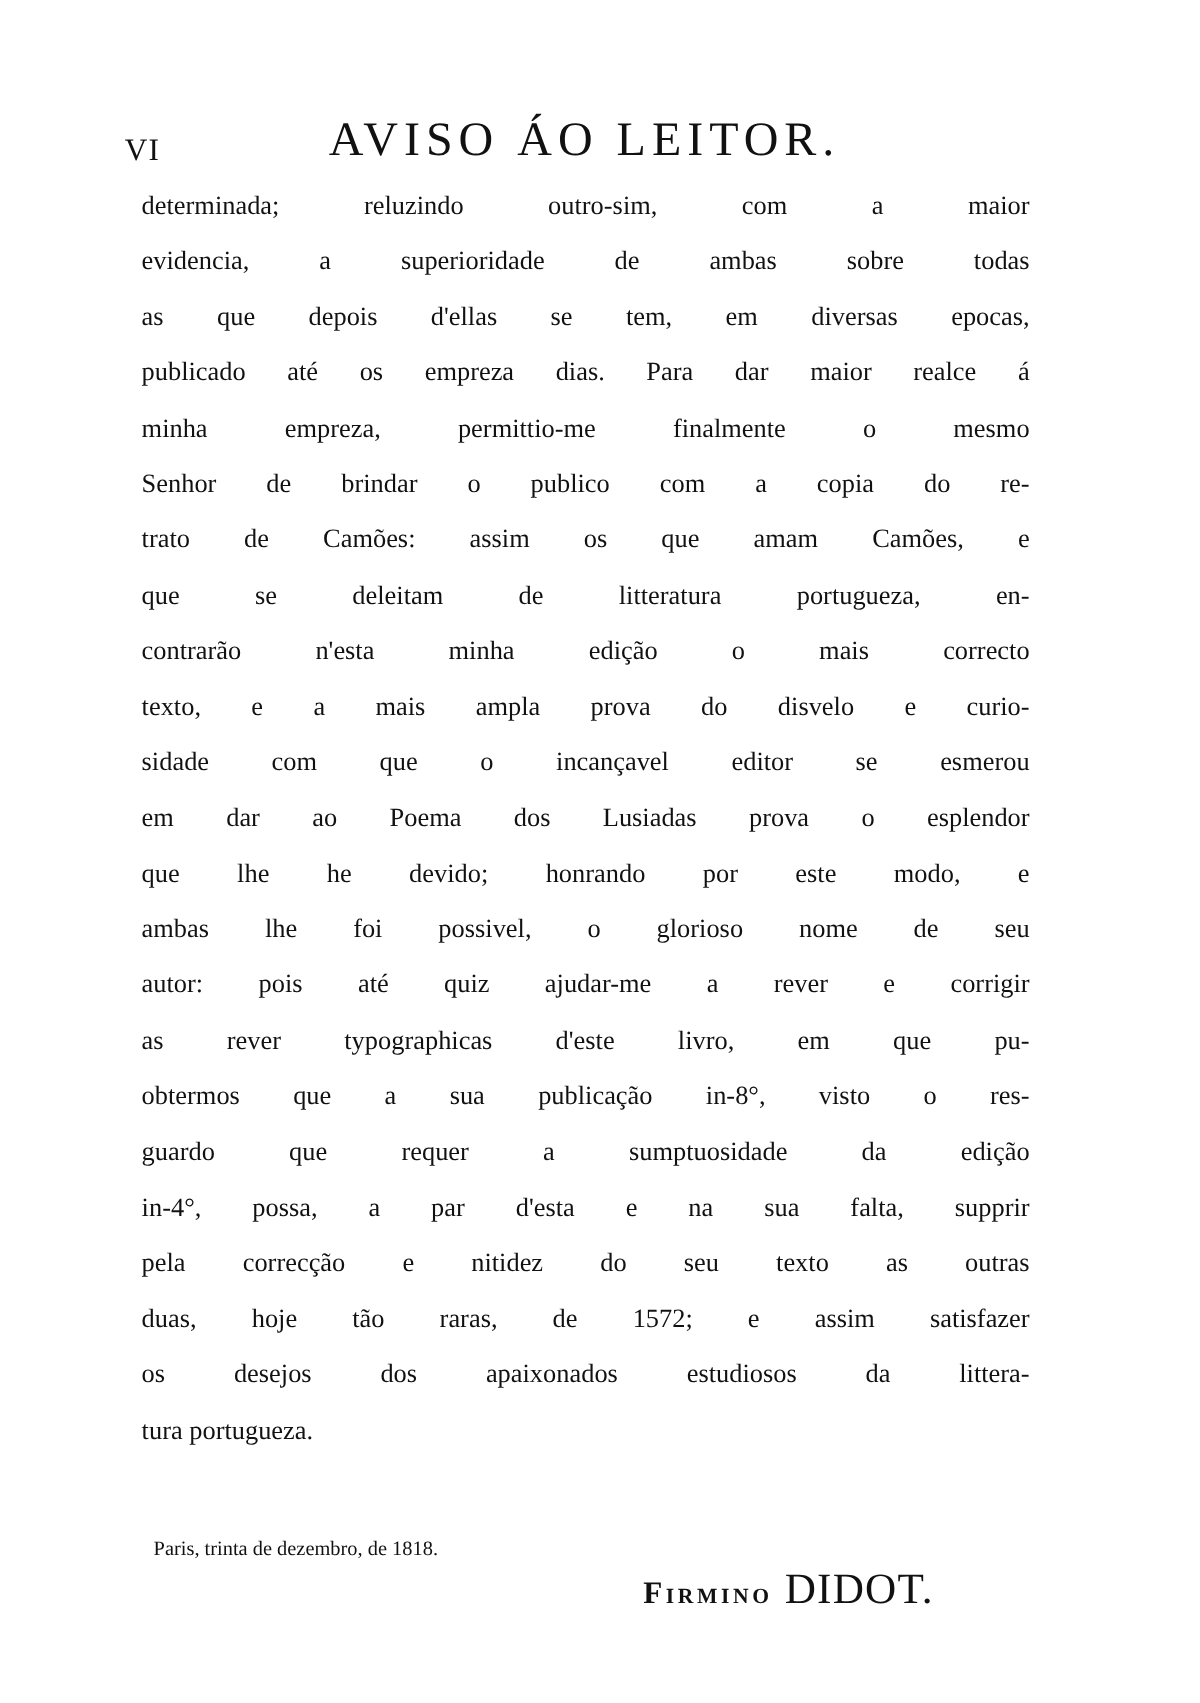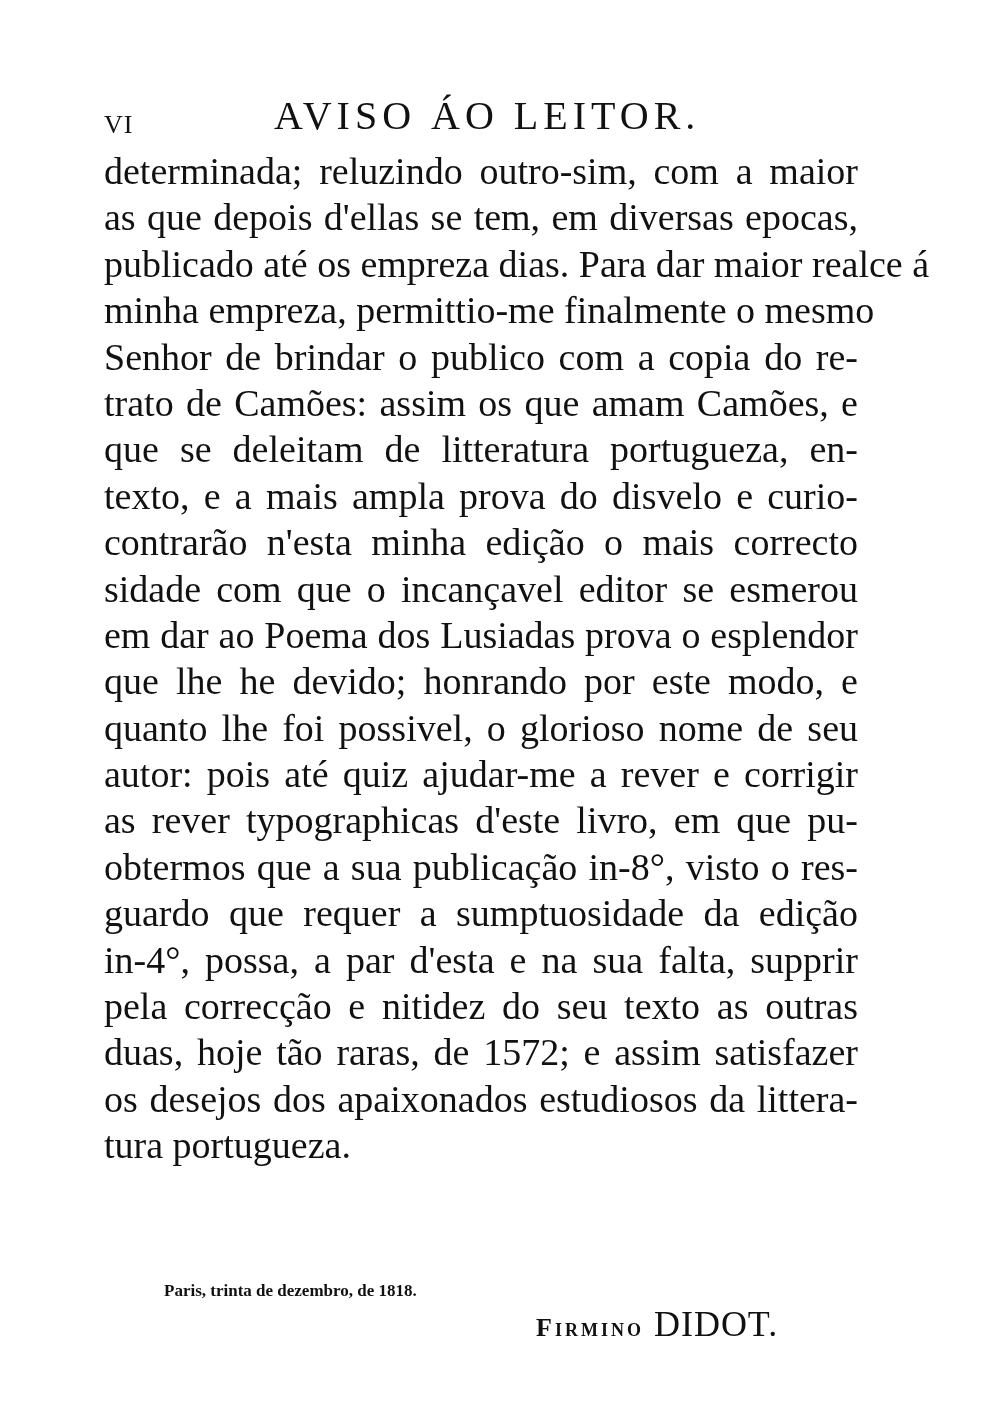--- a/index.html
+++ b/index.html
@@ -46,37 +46,37 @@
     .body-text {
       position: absolute;
       left: 104px;
       top: 148px;
       width: 754px;
     }
     .line {
       display: block;
       height: 46.4px;
       line-height: 46.4px;
-      font-size: 38px;
+      font-size: 22px;
       white-space: nowrap;
       text-align: justify;
       text-align-last: justify;
+      margin-left: 14px;
     }
     .line.last {
       text-align: right;
       text-align-last: left;
     }
     .dateline {
       position: absolute;
       left: 128px;
       top: 1281px;
       font-size: 17px;
-      font-weight: bold;
+      font-weight: normal;
       white-space: nowrap;
-      margin-left: 36px;
     }
     .signature {
       position: absolute;
       left: 536px;
       top: 1303px;
       white-space: nowrap;
       font-size: 36px;
       letter-spacing: 1px;
     }
     .signature .sc {
@@ -90,32 +90,33 @@
 
 <div class="page">
 
   <div class="running-head">
     <span class="page-number">VI</span>
     <span class="head-title">AVISO ÁO LEITOR.</span>
   </div>
 
   <div class="body-text">
     <span class="line">determinada; reluzindo outro-sim, com a maior</span>
+    <span class="line">evidencia, a superioridade de ambas sobre todas</span>
     <span class="line">as que depois d'ellas se tem, em diversas epocas,</span>
     <span class="line">publicado até os empreza dias. Para dar maior realce á</span>
     <span class="line">minha empreza, permittio-me finalmente o mesmo</span>
     <span class="line">Senhor de brindar o publico com a copia do re-</span>
     <span class="line">trato de Camões: assim os que amam Camões, e</span>
     <span class="line">que se deleitam de litteratura portugueza, en-</span>
+    <span class="line">contrarão n'esta minha edição o mais correcto</span>
     <span class="line">texto, e a mais ampla prova do disvelo e curio-</span>
-    <span class="line">contrarão n'esta minha edição o mais correcto</span>
     <span class="line">sidade com que o incançavel editor se esmerou</span>
     <span class="line">em dar ao Poema dos Lusiadas prova o esplendor</span>
     <span class="line">que lhe he devido; honrando por este modo, e</span>
-    <span class="line">quanto lhe foi possivel, o glorioso nome de seu</span>
+    <span class="line">ambas lhe foi possivel, o glorioso nome de seu</span>
     <span class="line">autor: pois até quiz ajudar-me a rever e corrigir</span>
     <span class="line">as rever typographicas d'este livro, em que pu-</span>
     <span class="line">obtermos que a sua publicação in-8°, visto o res-</span>
     <span class="line">guardo que requer a sumptuosidade da edição</span>
     <span class="line">in-4°, possa, a par d'esta e na sua falta, supprir</span>
     <span class="line">pela correcção e nitidez do seu texto as outras</span>
     <span class="line">duas, hoje tão raras, de 1572; e assim satisfazer</span>
     <span class="line">os desejos dos apaixonados estudiosos da littera-</span>
     <span class="line last">tura portugueza.</span>
   </div>

